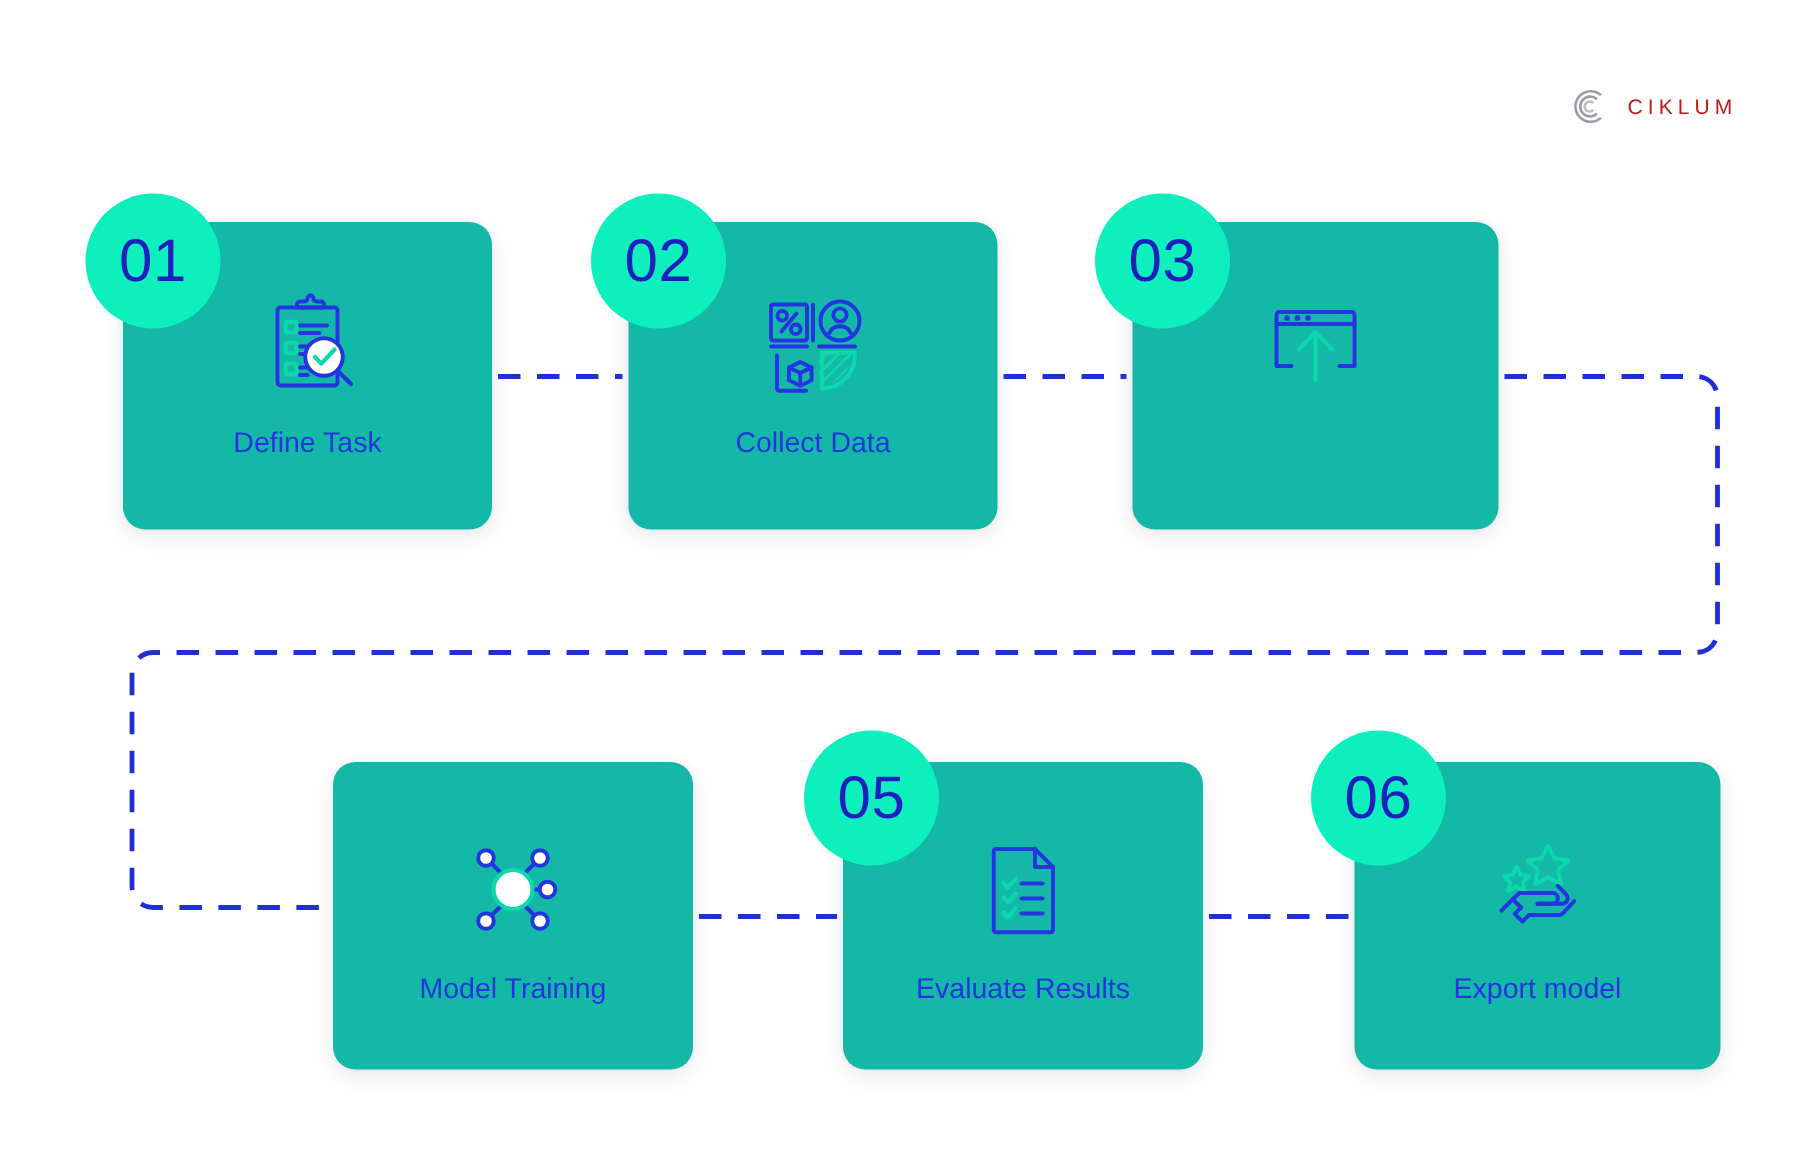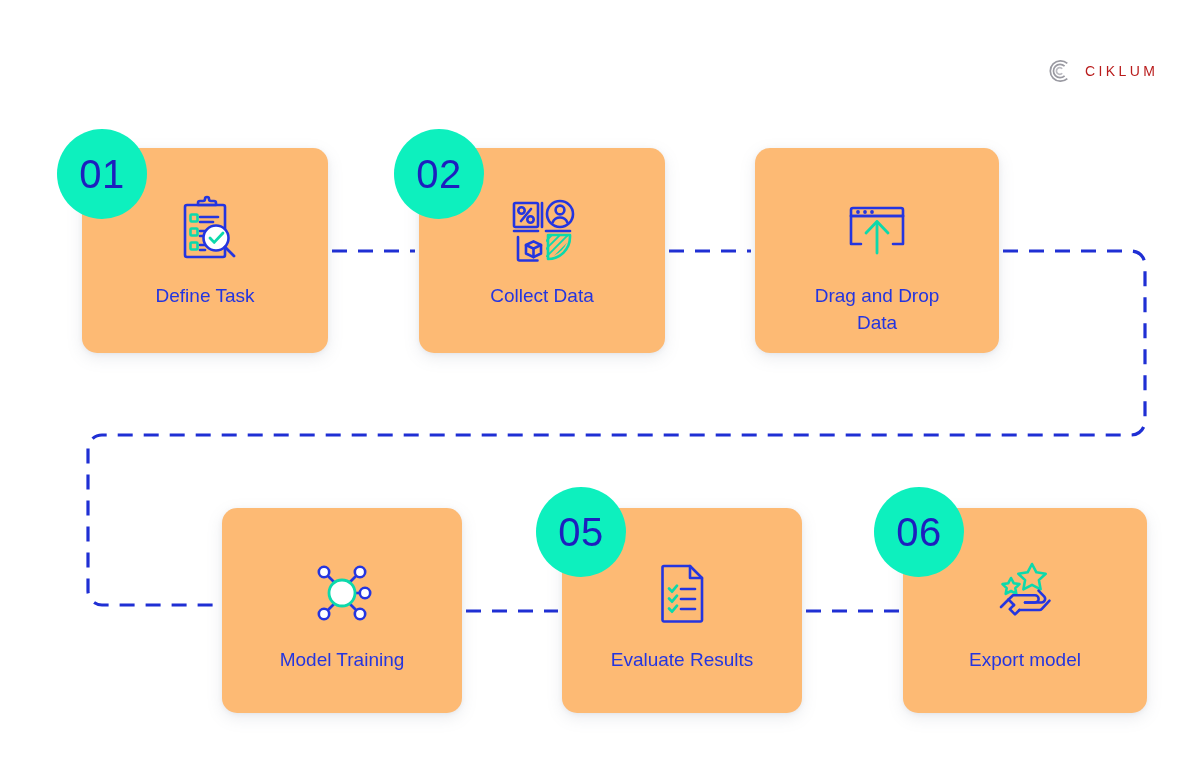--- a/index.html
+++ b/index.html
@@ -49,21 +49,21 @@
     position: absolute;
     left: 0; top: 0;
     width: 1200px;
     height: 782px;
     pointer-events: none;
   }
 
   
   .card {
     position: absolute;
-    background: #fdba74;
+    background: #14b8a6;
     border-radius: 15px;
     box-shadow: 0 5px 16px rgba(120,125,150,0.15),
                 0 1px 4px rgba(120,125,150,0.10);
   }
   .card-inner {
     position: absolute;
     left: 0; right: 0;
     top: 0; bottom: 0;
     display: flex;
     flex-direction: column;
@@ -248,25 +248,24 @@
             <circle cx="19" cy="16" r="1.9"></circle>
             <circle cx="26" cy="16" r="1.9"></circle>
             <circle cx="33" cy="16" r="1.9"></circle>
           </g>
           <g fill="none" stroke="#0cd9ab" stroke-width="2.8" stroke-linecap="round" stroke-linejoin="round">
             <line x1="38" y1="57" x2="38" y2="26"></line>
             <path d="M27 37 L38 25.5 L49 37"></path>
           </g>
         </svg>
       </div>
-      <div class="label-slot">
-        <div class="card-label">Drag and Drop
-Data</div>
-      </div>
-    </div>
+    </div>
+  </div>
+  <div class="badge" id="badge-3">
+    <span class="badge-text">03</span>
   </div>
 
   <div class="card" id="card-4">
     <div class="card-inner">
       <div class="icon-slot-b">
         <svg class="card-icon" width="76" height="70" viewBox="0 0 76 70">
           <g stroke="#2435e0" stroke-width="2.6" fill="none">
             <line x1="24" y1="18" x2="32" y2="26"></line>
             <line x1="52" y1="18" x2="44" y2="26"></line>
             <line x1="56" y1="35" x2="48" y2="35"></line>

